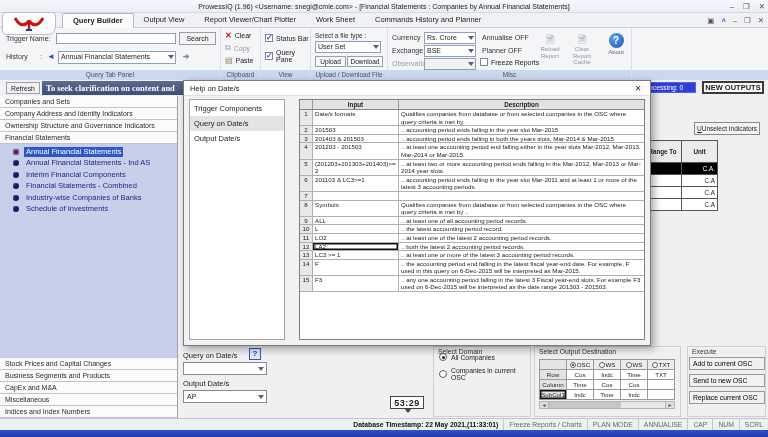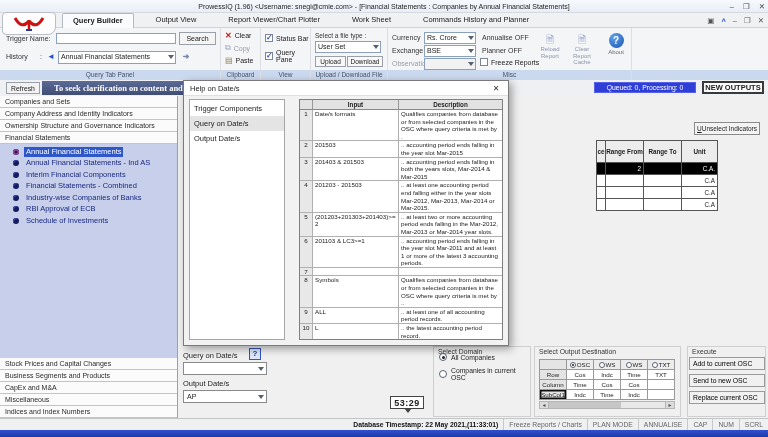--- a/index.html
+++ b/index.html
@@ -11,21 +11,21 @@
   .titlebar { position:absolute; left:0; top:0; width:768px; height:13px;
               background:linear-gradient(#f6f9fd,#e9eef6); border-bottom:1px solid #d5dae2;
               font-size:7px; line-height:13px; text-align:center; color:#222; }
   .win-controls { position:absolute; right:3px; top:0; height:13px; display:flex; gap:9px;
                   font-size:7.5px; line-height:13px; color:#444; }
   .win-controls span { cursor:default; }
 
   
   .tabrow { position:absolute; left:0; top:13px; width:768px; height:15px; background:#f0f1f3;
             border-bottom:1px solid #d0d3da; }
-  .tabs { position:absolute; left:62px; top:0; height:15px; display:flex;gap:12px; }
+  .tabs { position:absolute; left:62px; top:0; height:15px; display:flex; }
   .tab { font-size:7.5px; line-height:14px; padding:0 10px; color:#222; }
   .tab.active { background:#fafbfc; border:1px solid #b5b8c0; border-bottom:none;
                 border-radius:2px 2px 0 0; font-weight:bold; }
   .mdi-controls { position:absolute; right:4px; top:1px; display:flex; gap:7px; font-size:7.5px;
                   line-height:13px; color:#555; }
   .mdi-controls .blue { color:#2a4fd0; font-weight:bold; }
 
   
   .logo { position:absolute; left:2px; top:12px; width:54px; height:23px; background:#fdfdfd;
           border:1px solid #b9bdc6; border-radius:4px 4px 8px 4px; z-index:6;
@@ -60,21 +60,21 @@
   .about-ic { display:block; width:15px; height:15px; margin:0 auto 1px; border-radius:50%;
               background:radial-gradient(circle at 35% 30%, #5ea0e8, #1b55b4); color:#fff;
               font-size:10px; font-weight:bold; line-height:15px; text-align:center; }
 
   
   .querybar { position:absolute; left:0; top:80px; width:768px; height:16px; background:#eef0f3; }
   .refresh-btn { position:absolute; left:6px; top:2px; width:34px; height:12px; background:#f2f2f2;
                  border:1px solid #9aa0aa; font-size:6.8px; text-align:center; line-height:11px; }
   .msgbar { position:absolute; left:42px; top:1px; width:141px; height:14px;
             background:linear-gradient(#5b6b95,#3f4d77); color:#fff; font-family:"Liberation Serif", serif;
-            font-weight:bold; font-size:8.5px; line-height:14px; padding-left:12px;
+            font-weight:bold; font-size:8.5px; line-height:14px; padding-left:4px;
             white-space:nowrap; overflow:hidden; }
   .queued { position:absolute; left:594px; top:2px; width:102px; height:11px; background:#2f3ed6;
             border:1px solid #5560e8; color:#fff; font-size:6.8px; line-height:10px; text-align:center; }
   .new-outputs { position:absolute; left:702px; top:1px; width:62px; height:13px; background:#fbfbfb;
                  border:2px solid #3a3a3a; font-size:7.5px; font-weight:bold; text-align:center;
                  line-height:9px; }
 
   
   .sidebar { position:absolute; left:0; top:96px; width:178px; height:322px; background:#fdfdfd;
              border-right:1px solid #9aa0ac; display:flex; flex-direction:column; }
@@ -99,21 +99,21 @@
   .ind-hrow, .ind-row { display:flex; }
   .ind-cell { border-right:1px solid #555; border-bottom:1px solid #555; font-size:6.3px;
               line-height:7px; overflow:hidden; }
   .ind-h { background:#ececec; font-weight:bold; text-align:center; display:flex; align-items:center;
            justify-content:center; height:22px; }
   .c0 { width:9px; } .c1 { width:38px; } .c2 { width:38px; } .c3 { width:36px; }
   .ind-row .ind-cell { height:12px; line-height:11px; text-align:right; padding-right:2px; }
   .ind-row.hl .ind-cell { background:#000; color:#fff; }
 
   
-  .dialog { position:absolute; left:183px; top:80px; width:326px; height:266px; background:#f2f2f2;
+  .dialog { position:absolute; left:183px; top:80px; width:468px; height:266px; background:#f2f2f2;
             border:1px solid #7a7a7a; box-shadow:3px 3px 8px rgba(0,0,0,.35); z-index:10; }
   .dlg-title { position:absolute; left:0; top:0; right:0; height:15px; background:#fff;
                border-bottom:1px solid #e0e0e0; font-size:7.5px; line-height:15px; padding-left:6px; }
   .dlg-close { position:absolute; right:3px; top:2px; width:18px; height:11px; text-align:center;
                font-size:8px; line-height:11px; color:#333; }
   .dlg-body { position:absolute; left:5px; right:5px; top:18px; bottom:5px; display:flex; gap:14px; }
   .dlg-nav { width:96px; flex:none; background:#fff; border:1px solid #a5a5a5; padding-top:1px; }
   .dlg-nav-item { height:15px; line-height:15px; font-size:7.5px; padding-left:4px; color:#222; }
   .dlg-nav-item.selected { background:#e4e4e4; }
   .dlg-tablebox { flex:1; border:1px solid #808080; background:#fff; display:flex;
@@ -376,24 +376,20 @@
         <div class="side-item">
           <span class="bullet"></span>
           <span class="lbl">Financial Statements - Combined</span>
         </div>
 
         <div class="side-item">
           <span class="bullet"></span>
           <span class="lbl">Industry-wise Companies of Banks</span>
         </div>
 
-        <div class="side-item">
-          <span class="bullet"></span>
-          <span class="lbl">RBI Approval of ECB</span>
-        </div>
 
 
         <div class="side-item">
           <span class="bullet"></span>
           <span class="lbl">Schedule of Investments</span>
         </div>
 
     </div>
     <div class="side-fill"></div>
     <div>

